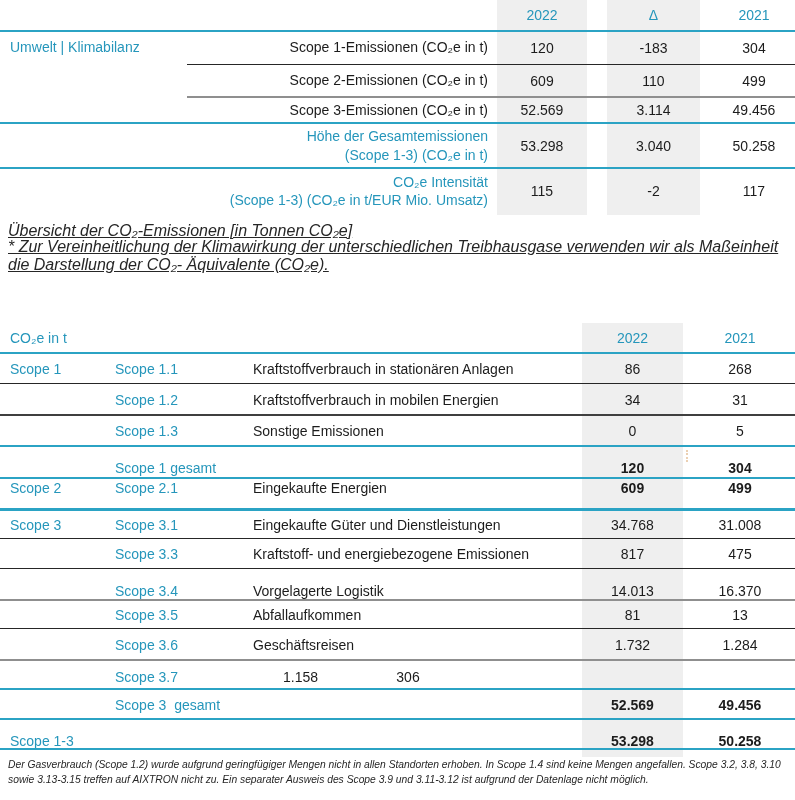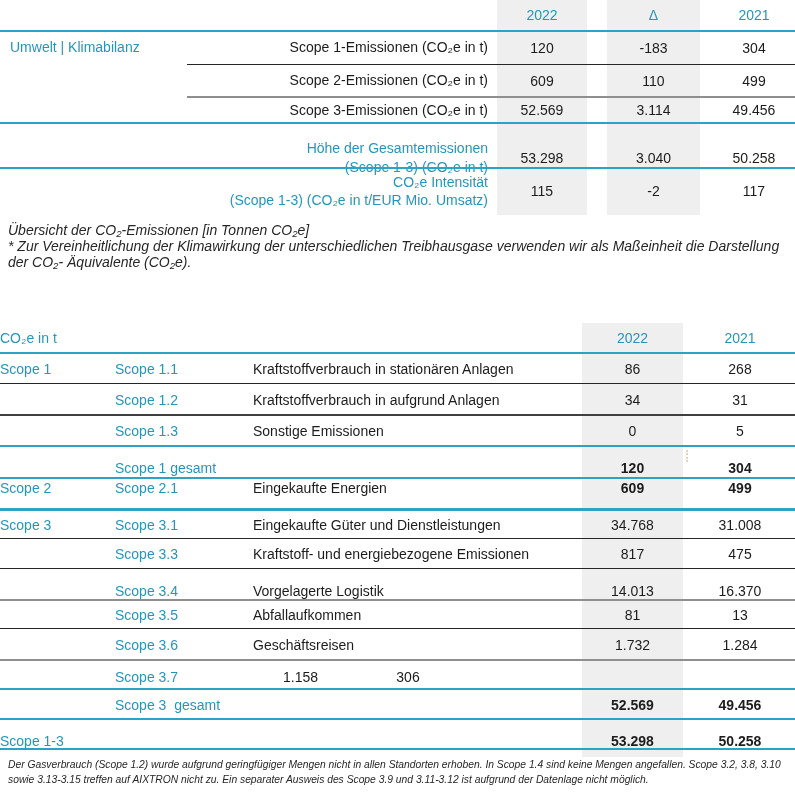--- a/index.html
+++ b/index.html
@@ -17,25 +17,25 @@
   
   .t1row { position:absolute; left:0; width:795px; display:flex; align-items:center; z-index:1; }
   .t1-label { width:497px; text-align:right; padding-right:9px; line-height:1.3; }
   .t1-a { width:90px; text-align:center; }
   .t1-g1 { width:20px; }
   .t1-b { width:93px; text-align:center; }
   .t1-g2 { width:13px; }
   .t1-c { width:82px; text-align:center; }
   .section-label { position:absolute; left:10px; top:39px; z-index:1; font-size:14px; }
 
-  .caption { position:absolute; left:8px; font-style:italic; font-size:14px; color:#262626; z-index:1; }
+  .caption { position:absolute; left:8px; font-style:italic; font-size:16px; color:#262626; z-index:1;text-decoration:underline; }
 
   
   .t2row { position:absolute; left:0; width:795px; display:flex; align-items:center; z-index:1; }
-  .t2-c1 { width:105px; white-space:pre; }
+  .t2-c1 { width:105px; padding-left:10px; white-space:pre; }
   .t2-c2 { width:138px; padding-left:10px; white-space:pre; }
   .t2-c3 { width:332px; padding-left:10px; }
   .t2-s1 { width:7px; }
   .t2-a { width:101px; text-align:center; }
   .t2-s2 { width:7px; }
   .t2-b { width:100px; text-align:center; }
   .t2row.vals-b .t2-a, .t2row.vals-b .t2-b { font-weight:bold; }
 
   .footnote-block { position:absolute; left:8px; top:758px; width:782px; font-style:italic;
                     font-size:10.3px; line-height:14.5px; color:#262626; z-index:1; }
@@ -87,21 +87,21 @@
   <div class="t1row" style="top:98px;height:24px">
     <div class="t1-label">Scope 3-Emissionen (CO₂e in t)</div>
     <div class="t1-a">52.569</div>
     <div class="t1-g1"></div>
     <div class="t1-b">3.114</div>
     <div class="t1-g2"></div>
     <div class="t1-c">49.456</div>
   </div>
   <div class="hline" style="left:0;top:122px;width:795px;height:2px;background:#2ba3c4"></div>
 
-  <div class="t1row" style="top:136px;height:43px">
+  <div class="t1row" style="top:124px;height:43px">
     <div class="t1-label teal b">
       <div>Höhe der Gesamtemissionen</div>
       <div>(Scope 1-3) (CO₂e in t)</div>
     </div>
     <div class="t1-a b">53.298</div>
     <div class="t1-g1"></div>
     <div class="t1-b b">3.040</div>
     <div class="t1-g2"></div>
     <div class="t1-c b">50.258</div>
   </div>
@@ -138,21 +138,21 @@
     <div class="t2-s1"></div>
     <div class="t2-a">86</div>
     <div class="t2-s2"></div>
     <div class="t2-b">268</div>
   </div>
   <div class="hline" style="left:0;top:383px;width:795px;height:1px;background:#262626"></div>
 
   <div class="t2row" style="top:385px;height:29px">
     <div class="t2-c1 teal"></div>
     <div class="t2-c2 teal">Scope 1.2</div>
-    <div class="t2-c3">Kraftstoffverbrauch in aufgrund Anlagen</div>
+    <div class="t2-c3">Kraftstoffverbrauch in mobilen Energien</div>
     <div class="t2-s1"></div>
     <div class="t2-a">34</div>
     <div class="t2-s2"></div>
     <div class="t2-b">31</div>
   </div>
   <div class="hline" style="left:0;top:414px;width:795px;height:2px;background:#3f3f3f"></div>
 
   <div class="t2row" style="top:417px;height:28px">
     <div class="t2-c1 teal"></div>
     <div class="t2-c2 teal">Scope 1.3</div>

